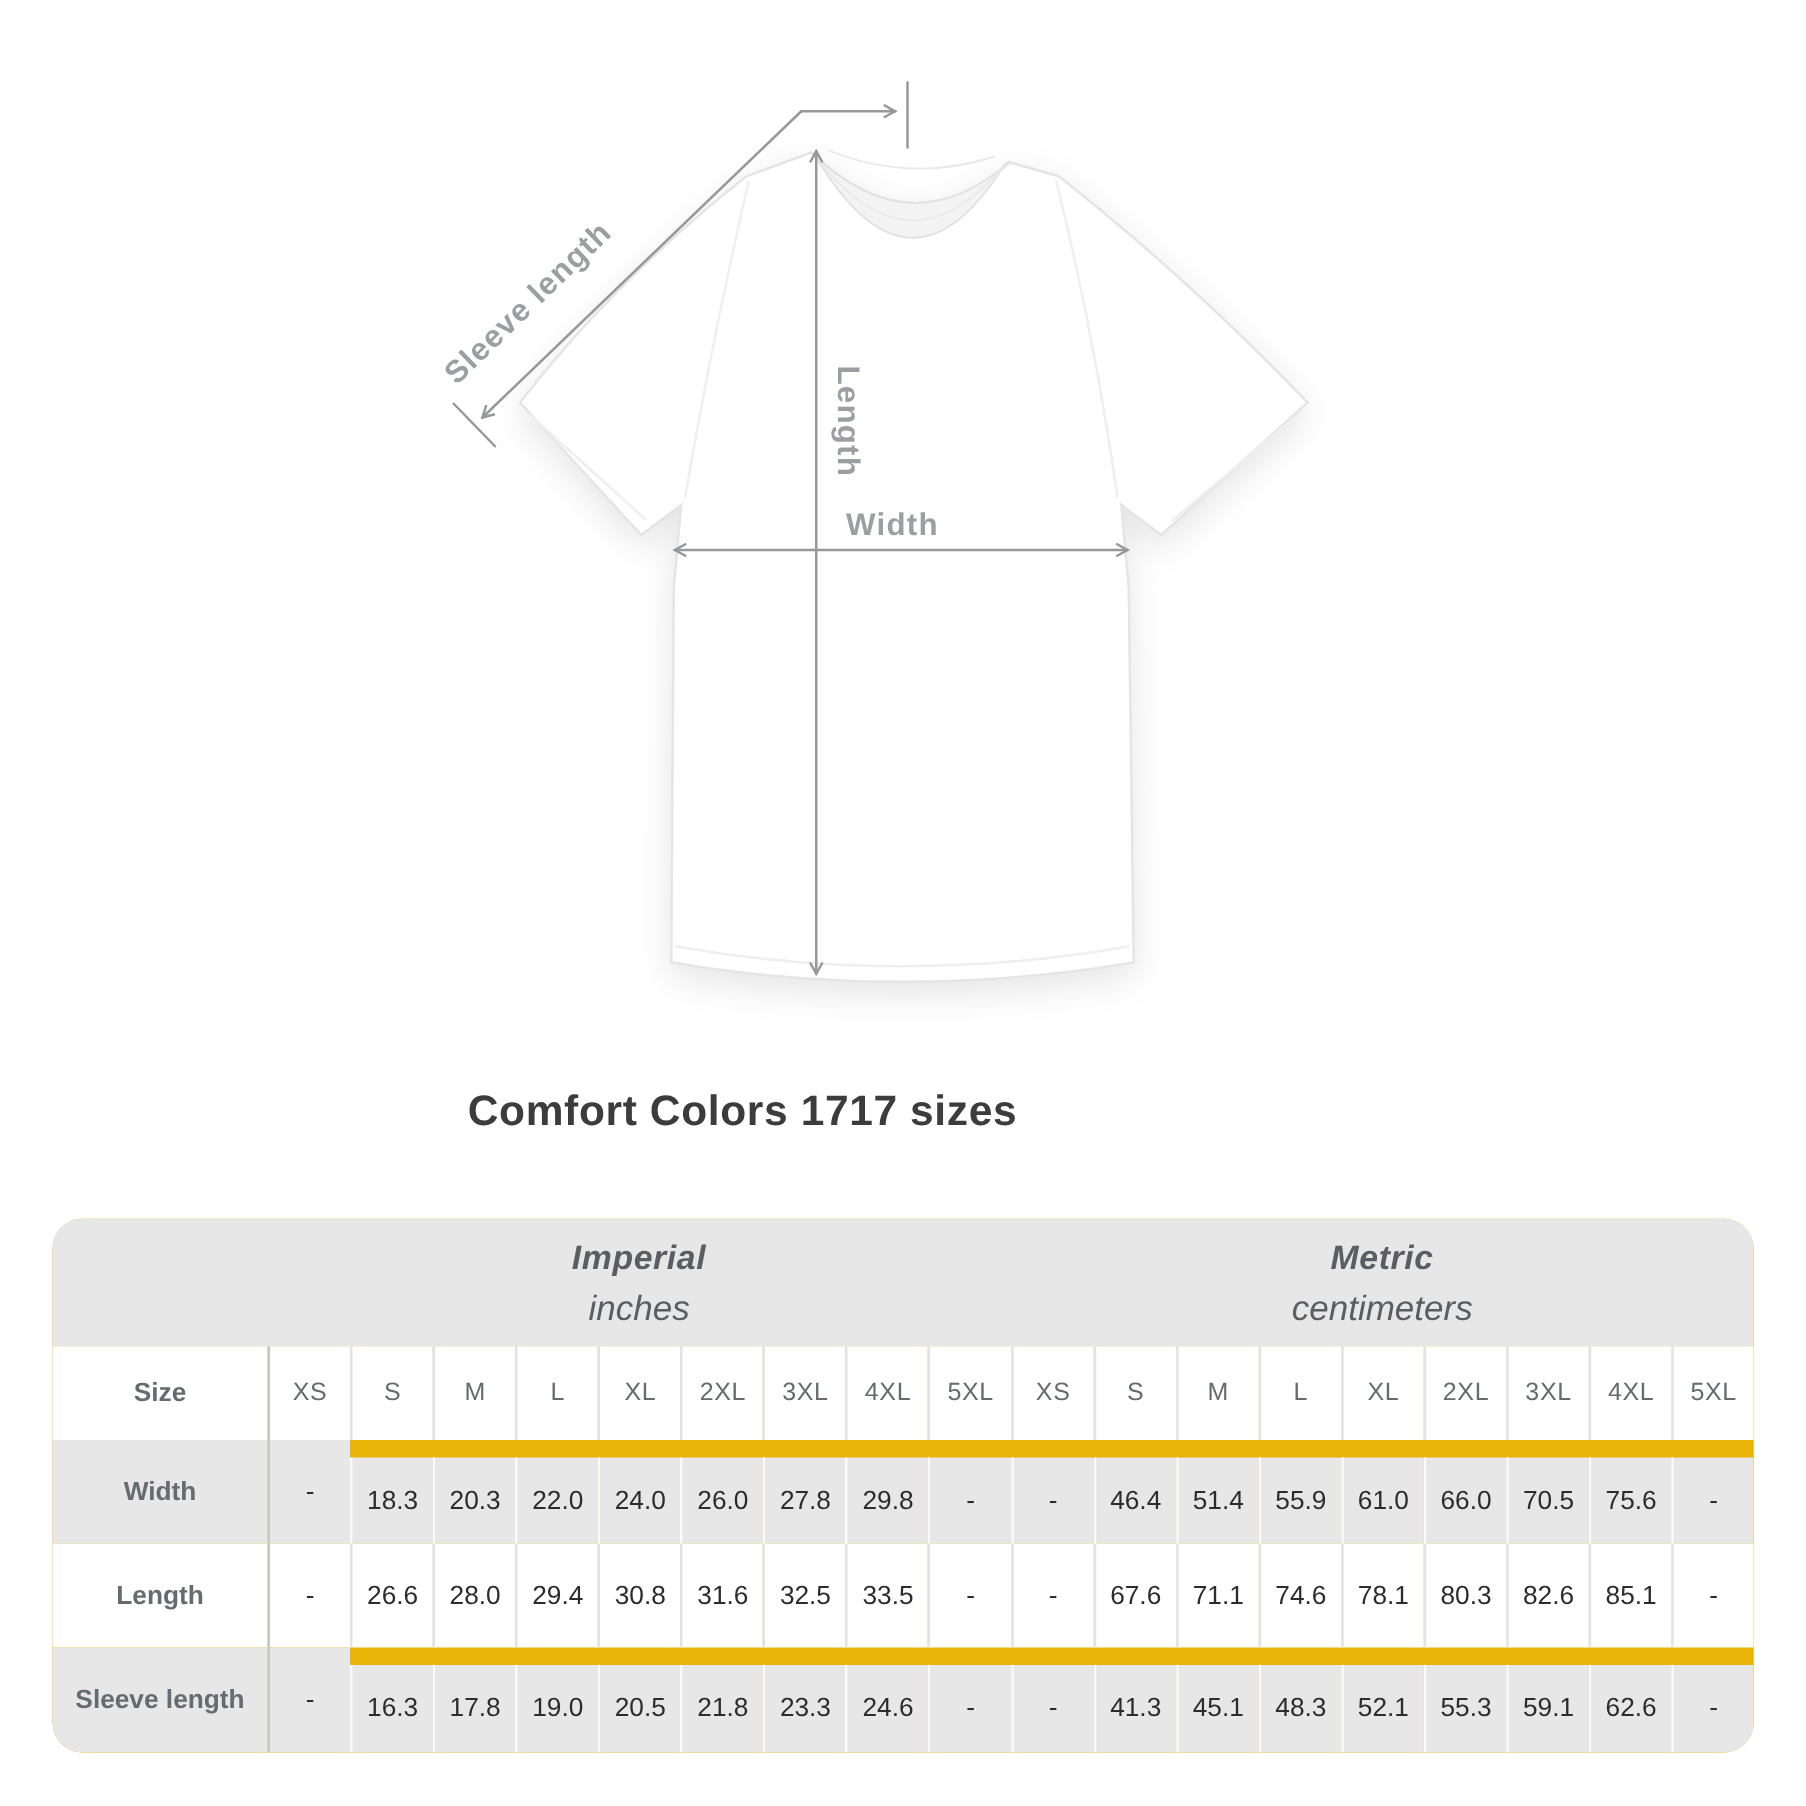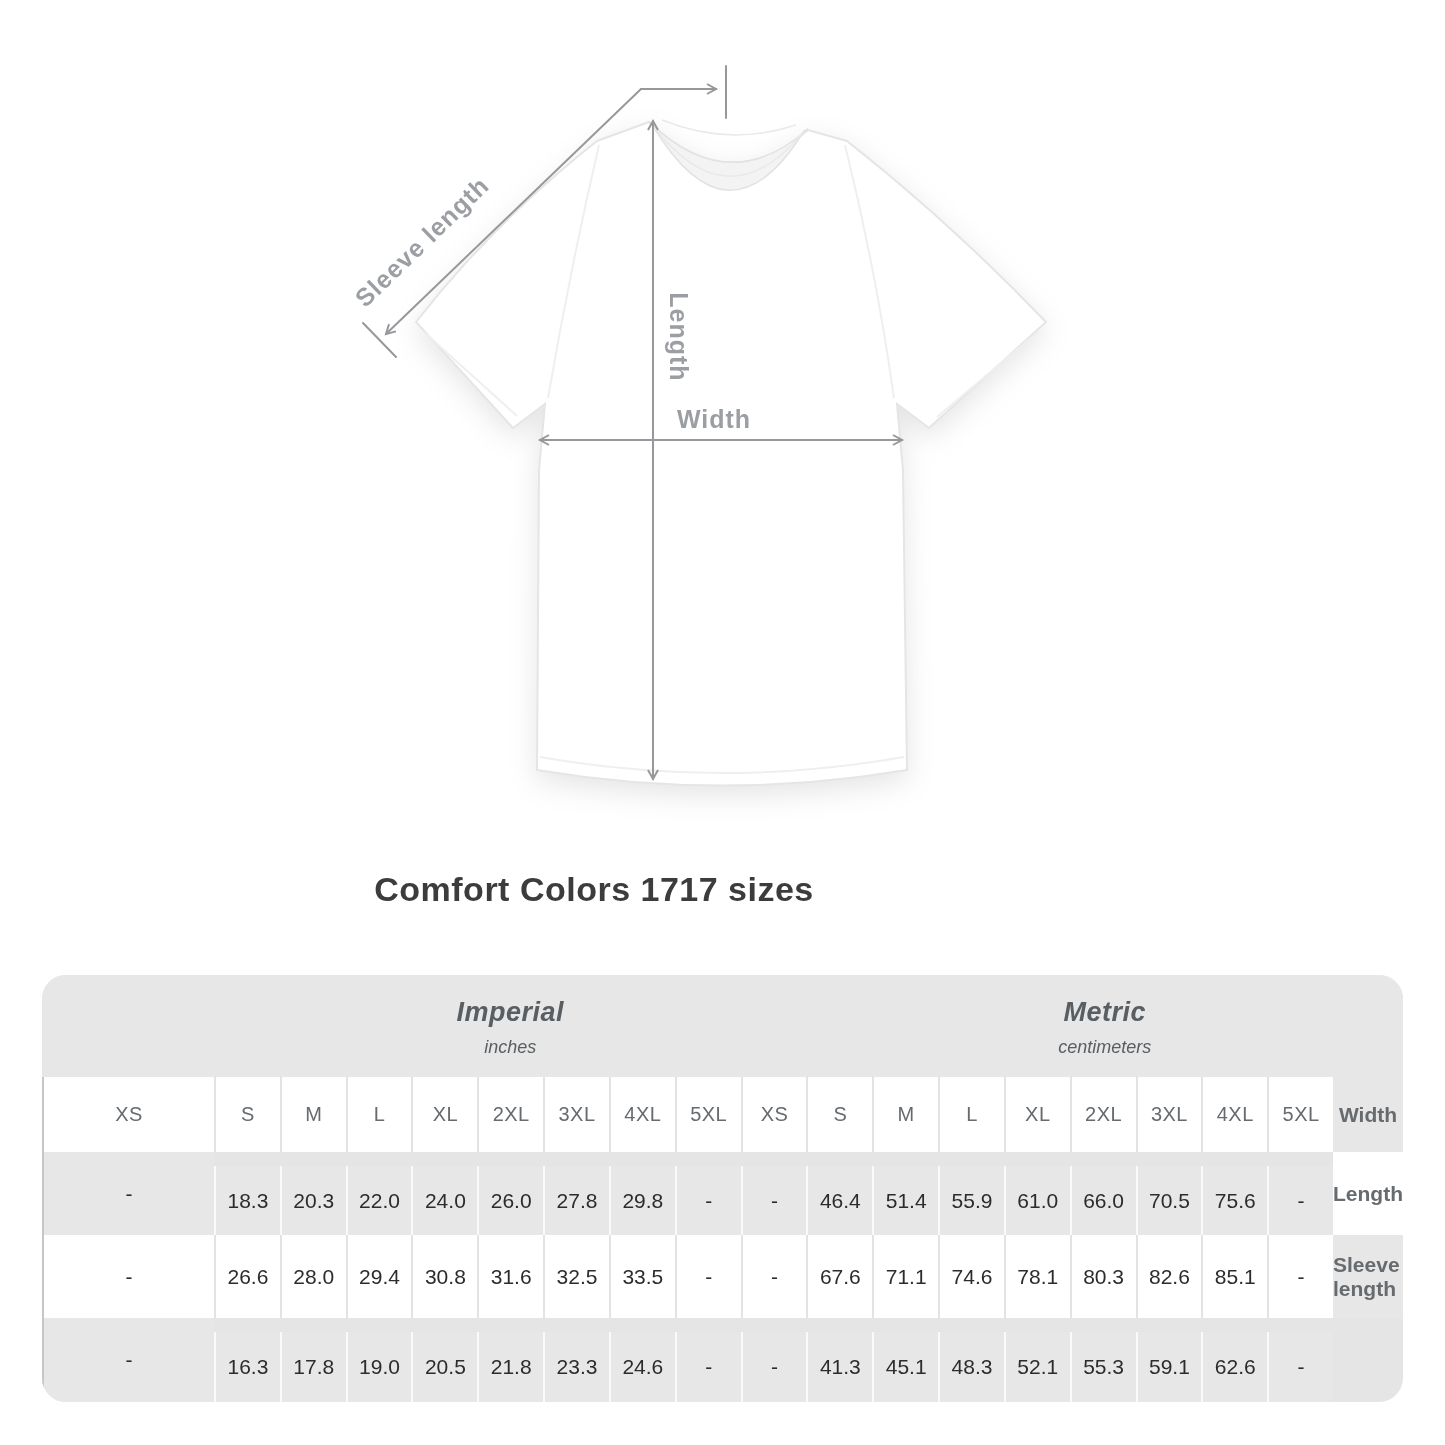--- a/index.html
+++ b/index.html
@@ -14,28 +14,28 @@
   .ann-line{fill:none;stroke:#96989b;stroke-width:2;stroke-linecap:round;}
   .ann-text{fill:#9b9fa3;font-weight:bold;font-size:25px;letter-spacing:1px;
             font-family:"Liberation Sans","DejaVu Sans",sans-serif;}
   .title{position:absolute;left:0;top:870px;width:1188px;text-align:center;
          font-size:34px;font-weight:bold;color:#3c3c3c;letter-spacing:.5px;}
   .subtitle{position:absolute;left:0;top:919px;width:1445px;text-align:center;
             font-style:italic;font-size:21.5px;color:#595959;}
   .size-table{position:absolute;left:42px;top:975px;width:1361px;height:427px;
               border-radius:24px;overflow:hidden;display:grid;
               grid-template-columns:172px repeat(18,1fr);
-              grid-template-rows:102px 75px 83px 83px 84px;background:#e5e5e5;}
+              grid-template-rows:102px 75px 83px 83px 84px;background:#eab308;}
   .band{grid-row:1;grid-column:1/-1;background:#e7e7e7;}
   .grp{grid-row:1;display:flex;flex-direction:column;align-items:center;
        justify-content:center;gap:9px;padding-top:2px;}
   .grp.imp{grid-column:2/11;}
   .grp.met{grid-column:11/20;}
   .grp-title{font-style:italic;font-weight:bold;font-size:27px;color:#585e62;letter-spacing:.5px;}
-  .grp-unit{font-style:italic;font-size:18px;color:#585e62;}
+  .grp-unit{font-style:italic;font-size:28px;color:#585e62;}
   .c{display:flex;align-items:center;justify-content:center;background:#ffffff;}
   .bgg{background:#e7e7e7;}
   .sL{border-left:2px solid #c6c6c6;}
   .lw{border-left:2px solid #e3e3e3;}
   .lg{border-left:2px solid rgba(255,255,255,0.78);margin-top:14px;}
   .hd{font-weight:normal;color:#666b6f;font-size:20px;letter-spacing:.5px;}
   .lab{font-weight:bold;color:#666b6f;font-size:21px;}
   .vv{color:#2c2c2c;font-size:21px;}
 </style>
 </head>
@@ -83,20 +83,21 @@
     <div class="band"></div>
     <div class="grp imp">
       <div class="grp-title">Imperial</div>
       <div class="grp-unit">inches</div>
     </div>
     <div class="grp met">
       <div class="grp-title">Metric</div>
       <div class="grp-unit">centimeters</div>
     </div>
 
+    <div class="c lab">Size</div>
     <div class="c hd sL">XS</div>
     <div class="c hd lw">S</div>
     <div class="c hd lw">M</div>
     <div class="c hd lw">L</div>
     <div class="c hd lw">XL</div>
     <div class="c hd lw">2XL</div>
     <div class="c hd lw">3XL</div>
     <div class="c hd lw">4XL</div>
     <div class="c hd lw">5XL</div>
     <div class="c hd lw">XS</div>

